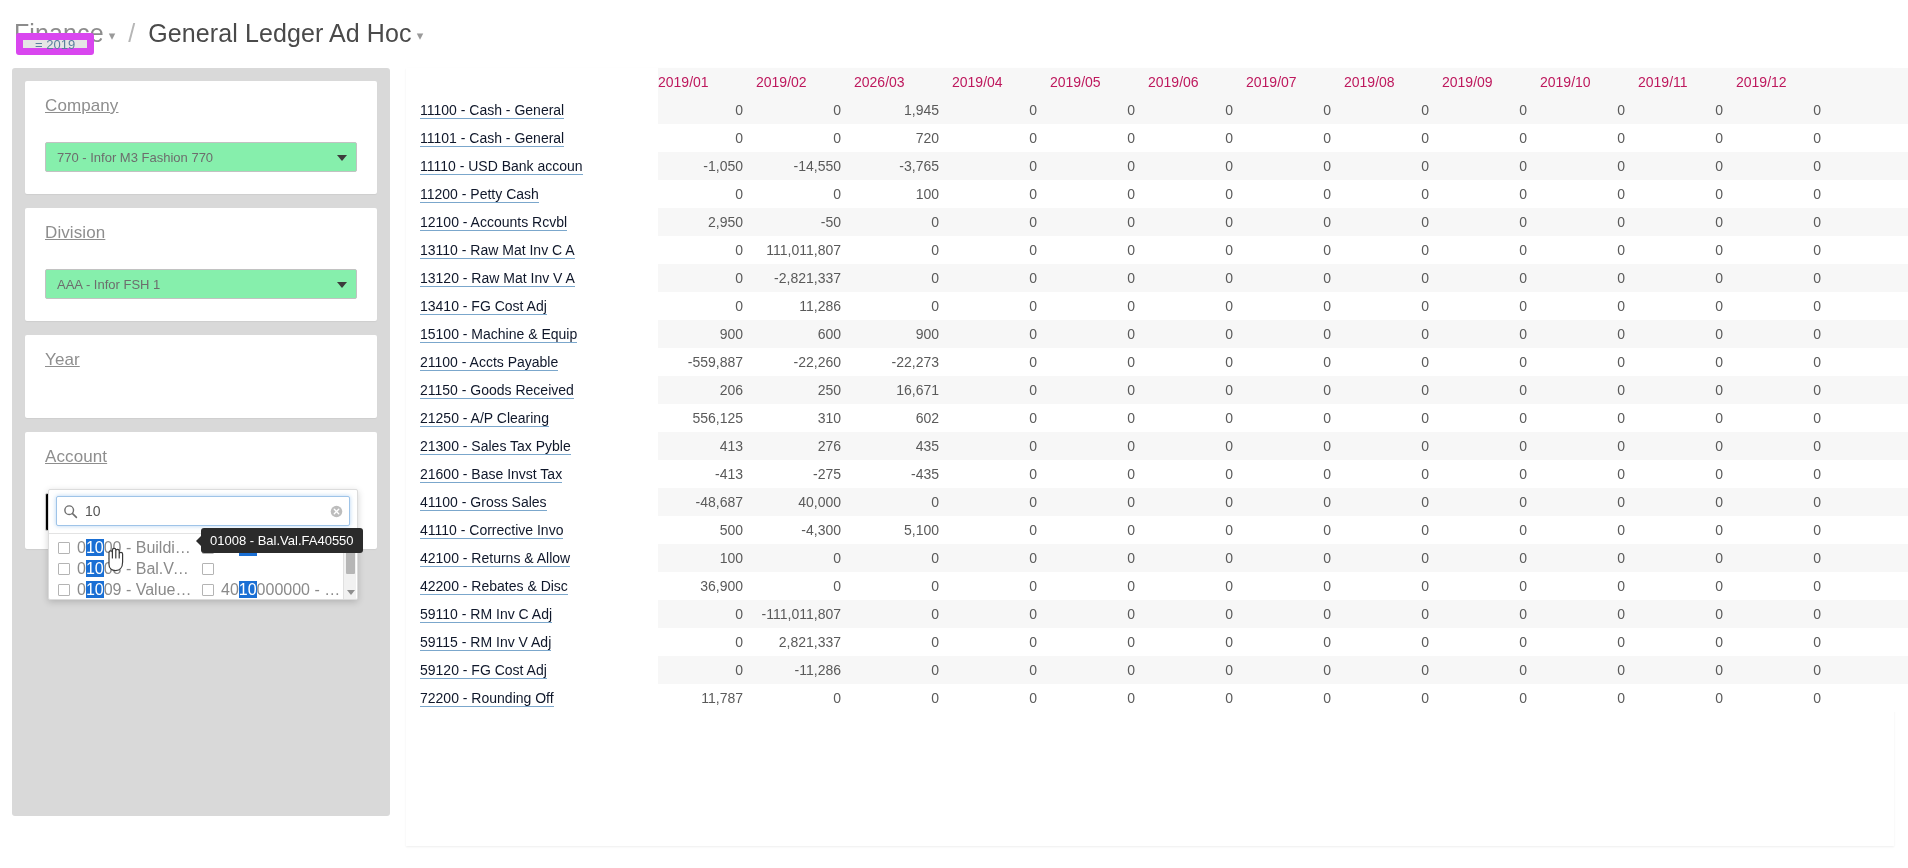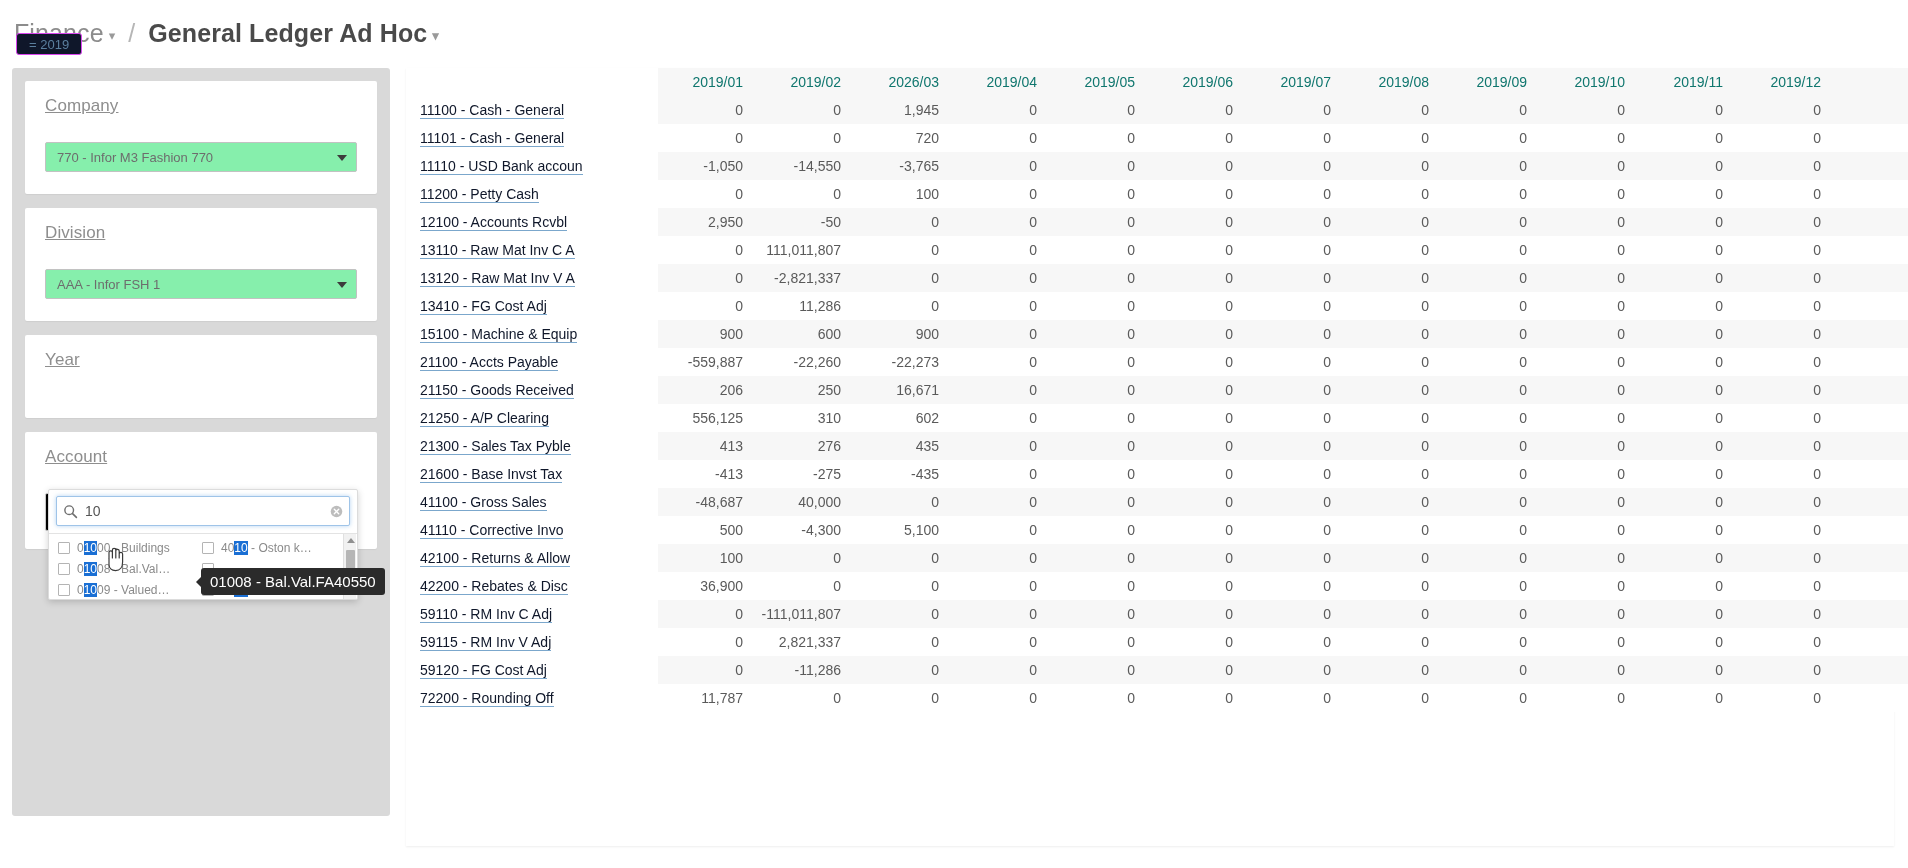--- a/index.html
+++ b/index.html
@@ -17,34 +17,34 @@
   .crumbbar {
     position: absolute; top: 0; left: 0; width: 1908px; height: 66px;
     background: #ffffff;
     display: flex; align-items: center;
     padding-left: 14px;
   }
   .crumb {
     font-size: 25px; color: #8c8c8c; letter-spacing: .1px;
     display: inline-flex; align-items: baseline; cursor: pointer;
   }
-  .crumb.active { color: #4a4a4a; font-weight: bold; }
+  .crumb.active { color: #4a4a4a; }
   .crumb-caret {
     display: inline-block; margin-left: 5px;
     font-size: 13px; color: #9a9a9a; transform: translateY(-2px);
   }
   .crumb-sep { font-size: 25px; color: #b6b6b6; margin: 0 13px; }
 
   
   .chipbar { position: absolute; top: 33px; left: 16px; }
   .chip {
     display: inline-flex; align-items: center; justify-content: center;
     min-width: 62px; height: 22px; padding: 0 12px;
-    border: 1px solid #d946ef; border-radius: 3px;
-    background: #0f172a; color: #5b7f9e; font-size: 13px;
+    border: 7px solid #d946ef; border-radius: 3px;
+    background: #e5e5e5; color: #5b7f9e; font-size: 13px;
     cursor: pointer;
   }
 
   
   .rail {
     position: absolute; left: 12px; top: 68px;
     width: 378px; height: 748px;
     background: #d9d9d9; border-radius: 3px;
     padding: 13px;
   }
@@ -117,21 +117,21 @@
   .opt {
     flex: 1 1 50%; display: flex; align-items: center;
     min-width: 0; cursor: pointer; padding-left: 5px;
   }
   .cbx {
     width: 12px; height: 12px; flex: none;
     border: 1px solid #b4b4b4; background: #fff; border-radius: 1px;
     margin-right: 7px;
   }
   .opt-txt {
-    font-size: 12px; color: #8a8a8a; white-space: nowrap;
+    font-size: 16px; color: #8a8a8a; white-space: nowrap;
     overflow: hidden; text-overflow: ellipsis;
   }
   .opt-txt .hl { background: #1a6fd4; color: #fff; }
 
   
   .dd-scroll {
     position: absolute; right: 1px; top: 0; bottom: 0; width: 13px;
     background: #f1f1f1; border-left: 1px solid #e0e0e0;
   }
   .dd-arrow {
@@ -143,23 +143,23 @@
   .tri-up { width:0;height:0;border-left:4px solid transparent;border-right:4px solid transparent;border-bottom:5px solid #8f8f8f; }
   .tri-dn { width:0;height:0;border-left:4px solid transparent;border-right:4px solid transparent;border-top:5px solid #8f8f8f; }
   .dd-thumb {
     position: absolute; left: 2px; top: 16px; width: 9px; height: 24px;
     background: #b6b6b6; border-radius: 1px; cursor: pointer;
   }
 
   
   .tip {
     position: absolute; left: 152px; top: 38px;
-    background: #2b2b2b; color: #fff; font-size: 15px;
+    background: #2b2b2b; color: #fff; font-size: 13px;
     padding: 5px 9px; border-radius: 3px; white-space: nowrap;
-    z-index: 60; pointer-events: none; margin-top: 40px;
+    z-index: 60; pointer-events: none;
   }
   .tip::before {
     content: ""; position: absolute; left: -5px; top: 50%;
     margin-top: -5px; width: 0; height: 0;
     border-top: 5px solid transparent; border-bottom: 5px solid transparent;
     border-right: 5px solid #2b2b2b;
   }
 
   
   .cursor {
@@ -174,21 +174,21 @@
     box-shadow: 0 1px 2px rgba(0,0,0,.07);
   }
   table.grid { border-collapse: collapse; width: 100%; table-layout: fixed; }
   table.grid th, table.grid td {
     font-weight: 400; font-size: 14px; padding: 0;
     height: 28px; line-height: 28px;
     white-space: nowrap; overflow: hidden;
   }
   col.c-acct { width: 252px; }
   col.c-mon  { width: 98px; }
-  table.grid thead th { background: #f7f7f7; color: #0f766e; text-align: right; padding-right: 13px; }
+  table.grid thead th { background: #f7f7f7; color: #be185d; text-align: left; padding-right: 13px; }
   table.grid thead th.h-acct { background: #ffffff; }
   table.grid tbody td { color: #5a5a5a; text-align: right; padding-right: 13px; }
   table.grid tbody td.acct { text-align: left; padding-left: 14px; background: #ffffff !important; }
   table.grid tbody tr:nth-child(odd) td { background: #f7f7f7; }
   table.grid tbody tr:nth-child(even) td { background: #ffffff; }
   .alink {
     color: #0f172a; border-bottom: 1px solid #7ba7cc;
     cursor: pointer; font-size: 14px;
   }
 </style>

